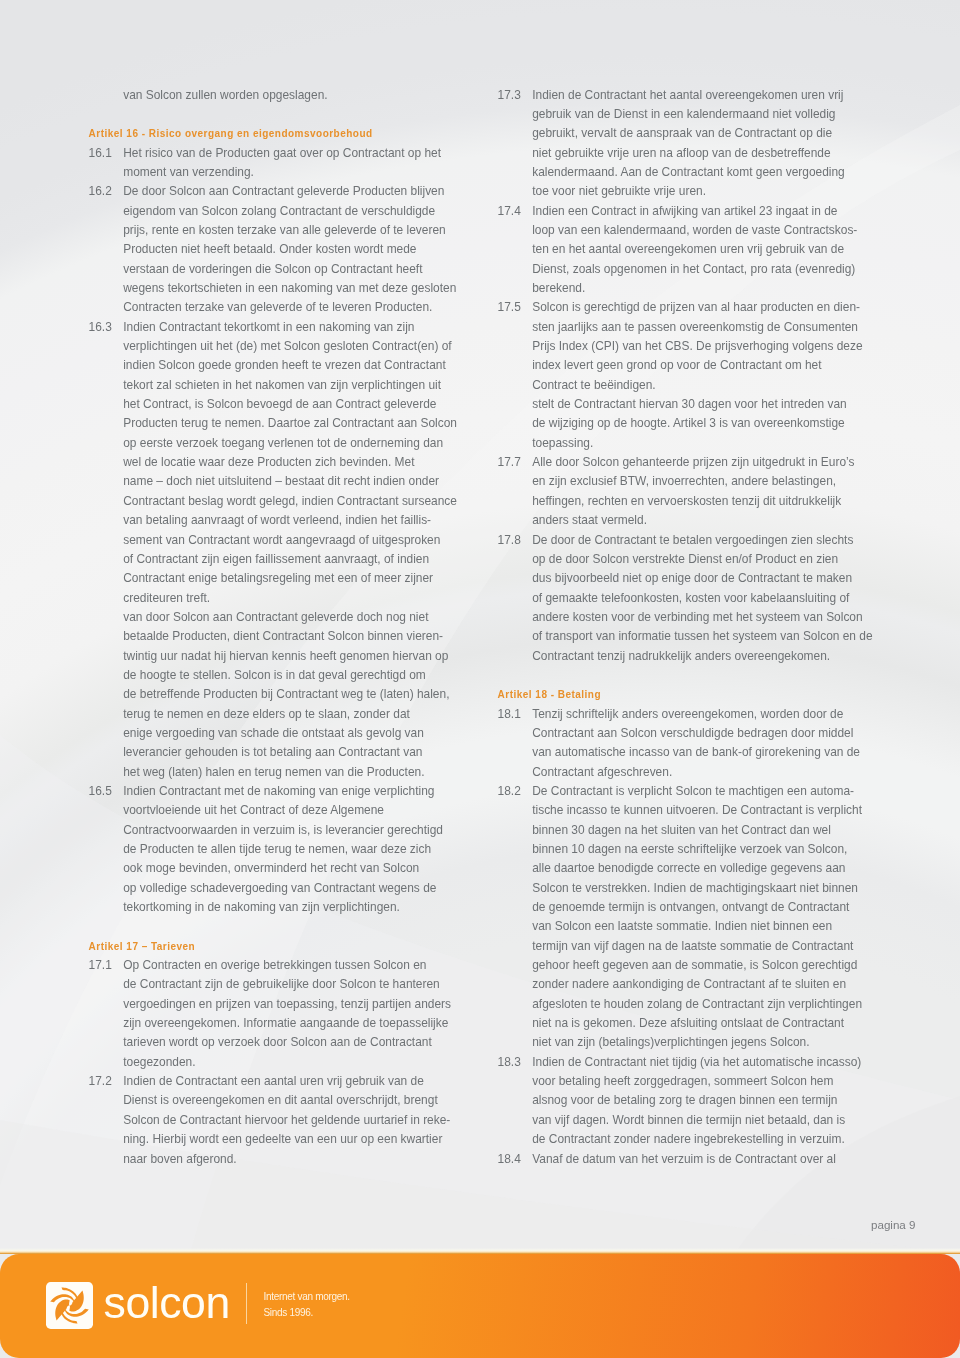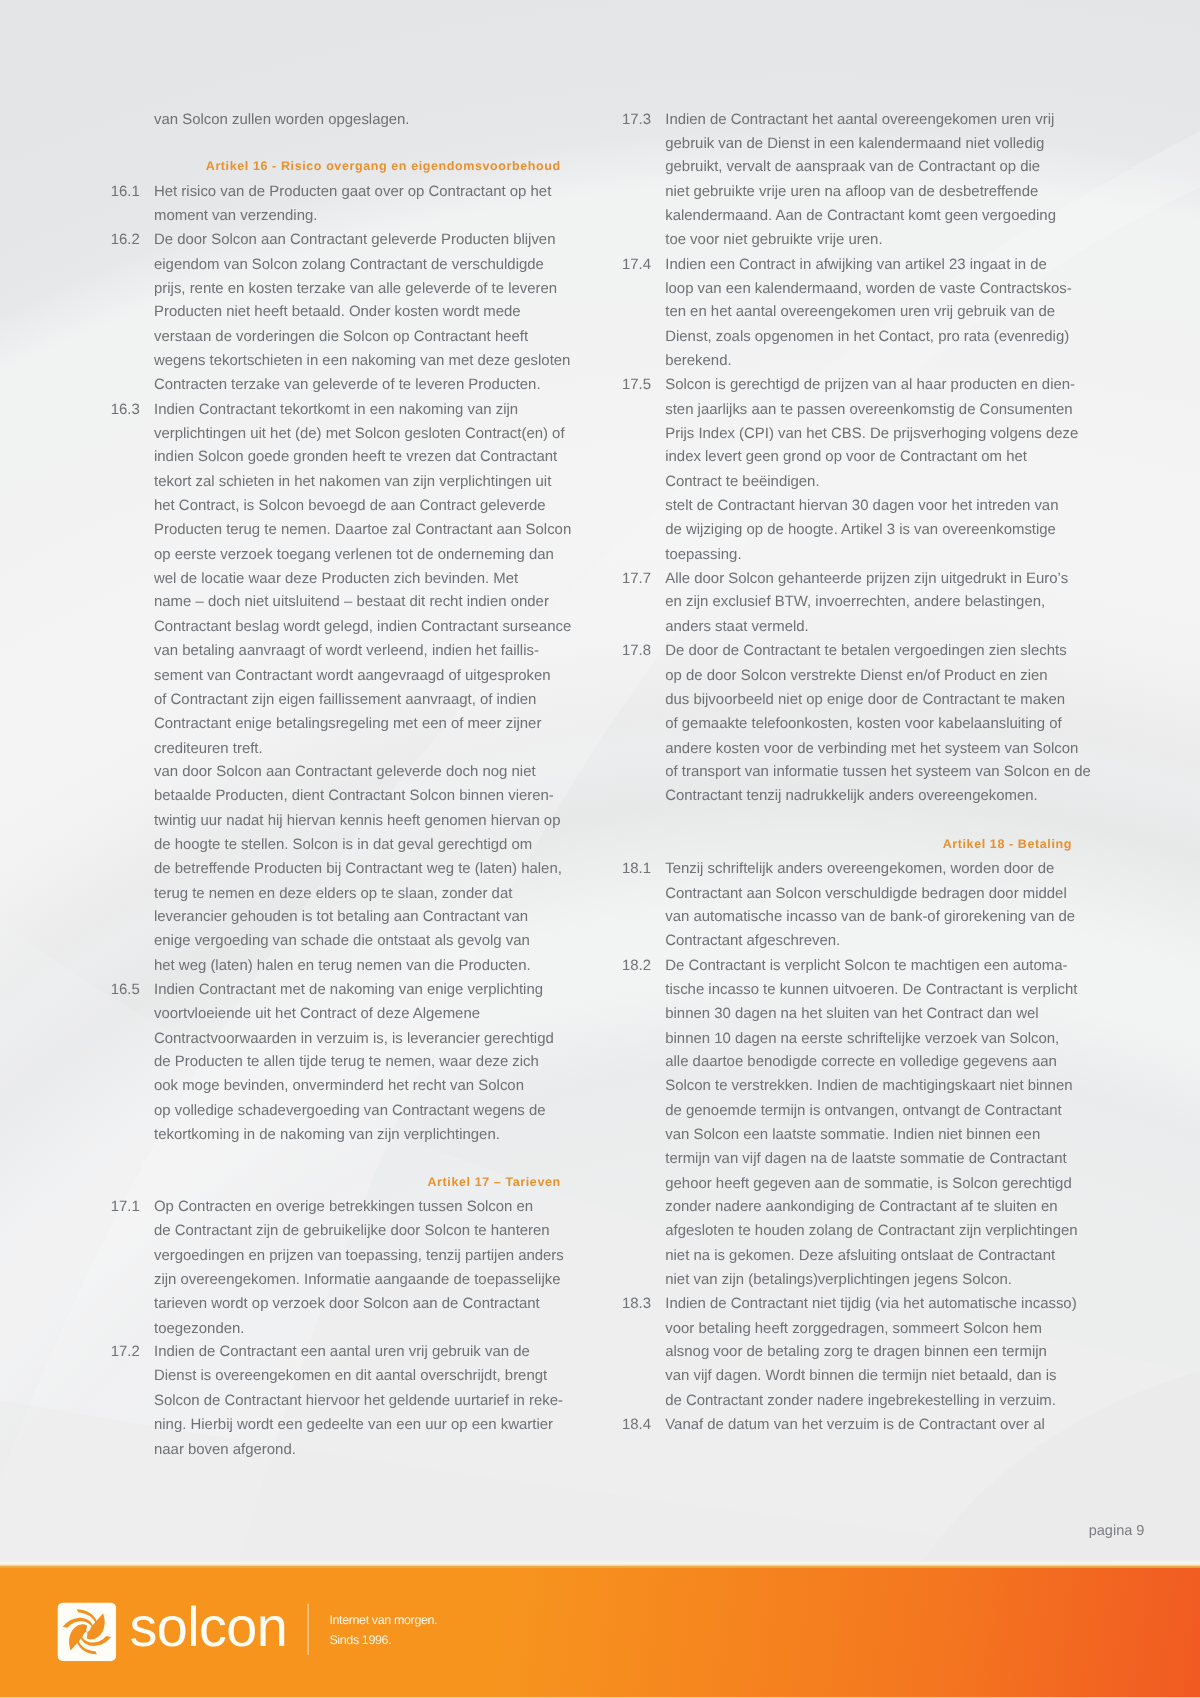--- a/index.html
+++ b/index.html
@@ -8,34 +8,34 @@
 body {
   width:960px; height:1358px;
   font-family: "Liberation Sans", sans-serif;
   background:#eaebec;
   position:relative;
   overflow:hidden;
 }
 .page { position:absolute; left:0; top:0; width:960px; height:1358px; }
 .page-bg { position:absolute; left:0; top:0; width:960px; height:1253px; overflow:hidden; z-index:0; }
 .bg-svg { display:block; width:960px; height:1253px; }
-.content { position:absolute; left:0; top:0; width:960px; height:1135px; z-index:3;text-align:right; }
+.content { position:absolute; left:0; top:0; width:960px; height:1135px; z-index:3; }
 .column { position:absolute; top:85.6px; width:360px; }
 .col-left { left:88.6px; }
 .col-right { left:497.6px; }
 .txtline { position:relative; height:19.357px; line-height:19.357px; font-size:11.95px; color:#6e7275; white-space:nowrap; }
 .txtline .cn { position:absolute; left:0; top:0; }
 .txtline .lt { position:absolute; left:34.6px; top:0; }
 .blank-line { height:19.357px; }
 .artikel-heading { height:19.357px; line-height:19.357px; font-size:10px; font-weight:bold;
   color:#e8912c; white-space:nowrap; letter-spacing:0.48px; }
 .page-label { position:absolute; left:871px; top:1218px; font-size:11.6px; color:#7b7d80; z-index:4; }
 
 .footer { position:absolute; left:0; top:1254px; width:960px; height:104px;
-  background:linear-gradient(98deg,#f7941e 0%,#f7941e 42%,#f4761f 78%,#f15a22 100%); z-index:5; }
+  background:linear-gradient(98deg,#f7941e 0%,#f7941e 42%,#f4761f 78%,#f15a22 100%); z-index:5;border-radius:19px; }
 .logo-mark { position:absolute; left:46px; top:28px; width:47px; height:47px; }
 .logo-word { position:absolute; left:103.6px; top:27.4px; font-size:44.6px; color:#fffdf5;
   letter-spacing:-0.45px; line-height:1; }
 .logo-divider { position:absolute; left:246px; top:28.5px; width:1.4px; height:41.5px;
   background:#fbdcad; opacity:0.9; }
 .tagline { position:absolute; left:263.5px; top:35px; color:#fef3e0; font-size:10px;
   line-height:16px; letter-spacing:-0.3px; }
 
 .footer-topline { position:absolute; left:0; top:1248px; width:960px; height:6px; z-index:6;
   background:linear-gradient(180deg,rgba(239,240,240,0) 0%,#f2f3ef 18%,#fbf7e8 45%,#fbe2b8 68%,#e8a94a 88%,#da9232 100%); }
@@ -174,24 +174,24 @@
     <div class="txtline">
           <span class="lt">de hoogte te stellen. Solcon is in dat geval gerechtigd om</span>
         </div>
     <div class="txtline">
           <span class="lt">de betreffende Producten bij Contractant weg te (laten) halen,</span>
         </div>
     <div class="txtline">
           <span class="lt">terug te nemen en deze elders op te slaan, zonder dat</span>
         </div>
     <div class="txtline">
+          <span class="lt">enige vergoeding van schade die ontstaat als gevolg van</span>
+        </div>
+    <div class="txtline">
           <span class="lt">leverancier gehouden is tot betaling aan Contractant van</span>
-        </div>
-    <div class="txtline">
-          <span class="lt">enige vergoeding van schade die ontstaat als gevolg van</span>
         </div>
     <div class="txtline">
           <span class="lt">het weg (laten) halen en terug nemen van die Producten.</span>
         </div>
     <div class="txtline">
           <span class="cn">16.5</span>
           <span class="lt">Indien Contractant met de nakoming van enige verplichting</span>
         </div>
     <div class="txtline">
           <span class="lt">voortvloeiende uit het Contract of deze Algemene</span>
@@ -309,20 +309,23 @@
         </div>
     <div class="txtline">
           <span class="lt">toepassing.</span>
         </div>
     <div class="txtline">
           <span class="cn">17.7</span>
           <span class="lt">Alle door Solcon gehanteerde prijzen zijn uitgedrukt in Euro’s</span>
         </div>
     <div class="txtline">
           <span class="lt">en zijn exclusief BTW, invoerrechten, andere belastingen,</span>
+        </div>
+    <div class="txtline">
+          <span class="lt">heffingen, rechten en vervoerskosten tenzij dit uitdrukkelijk</span>
         </div>
     <div class="txtline">
           <span class="lt">anders staat vermeld.</span>
         </div>
     <div class="txtline">
           <span class="cn">17.8</span>
           <span class="lt">De door de Contractant te betalen vergoedingen zien slechts</span>
         </div>
     <div class="txtline">
           <span class="lt">op de door Solcon verstrekte Dienst en/of Product en zien</span>

